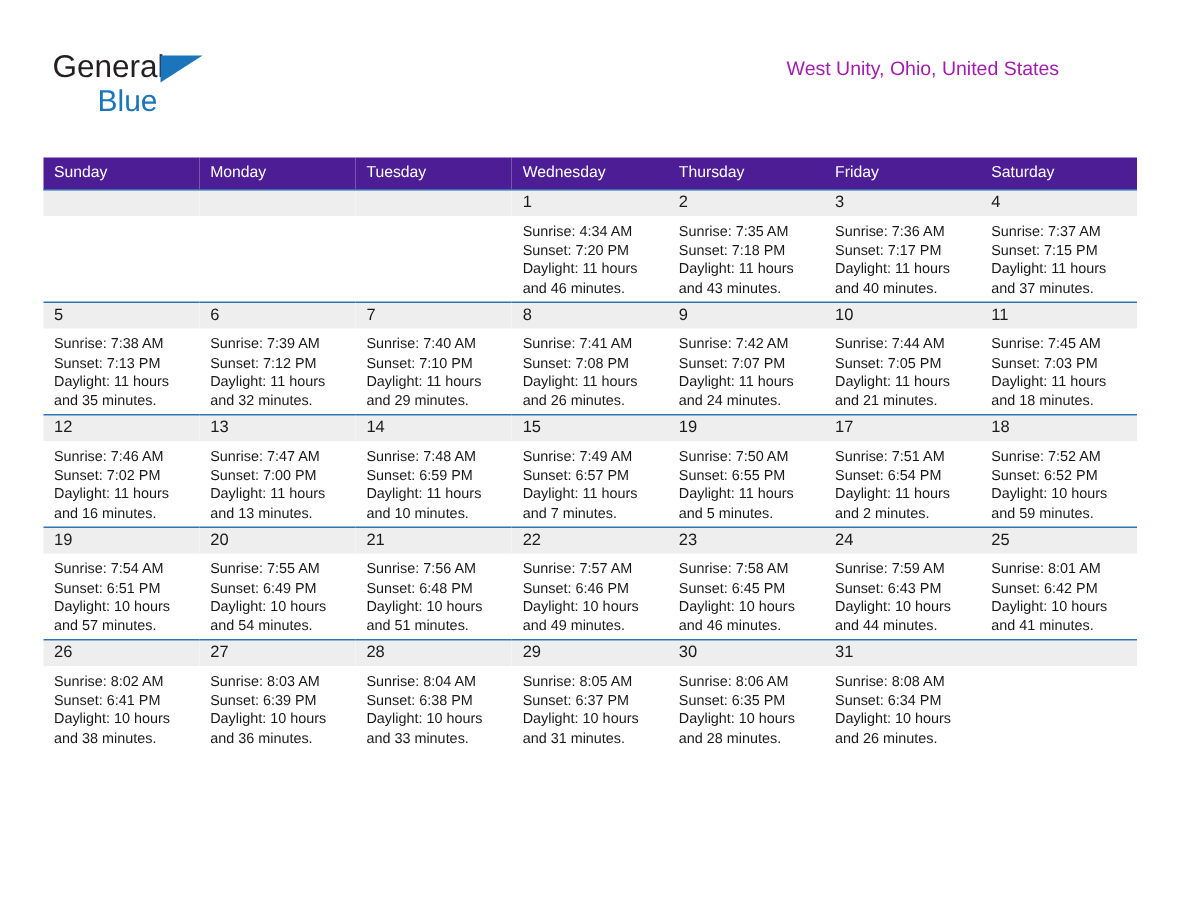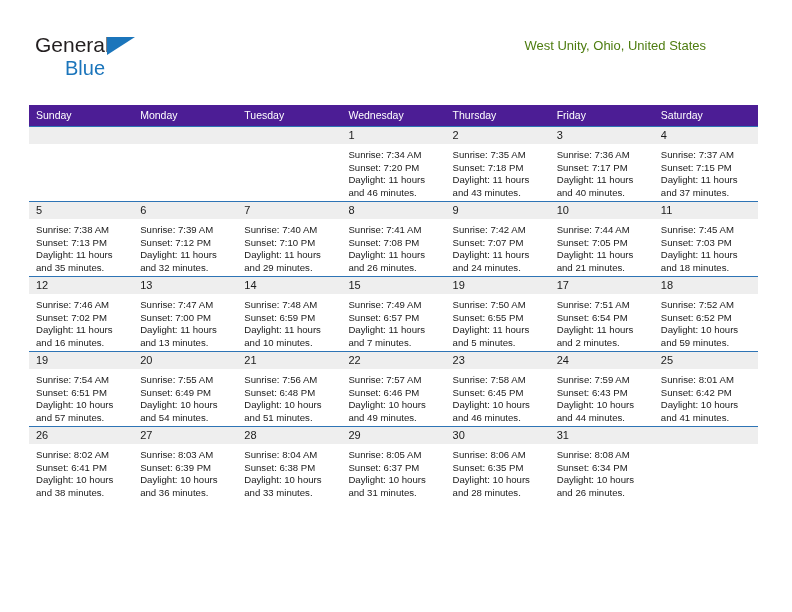--- a/index.html
+++ b/index.html
@@ -71,21 +71,21 @@
   .cal-title {
     font-size: 25px;
     line-height: 32px;
     color: #1a1a1a;
     font-weight: normal;
     margin: 0;
   }
   .cal-subtitle {
     font-size: 13px;
     line-height: 20px;
-    color: #4d7c0f;
+    color: #a21caf;
     margin: 6px 0 16px 0;
     font-weight: normal;
   }
 
   
   .calendar {
     position: absolute;
     left: 29px;
     top: 105px;
     width: 729px;
@@ -179,21 +179,21 @@
           </td>
           <td class="empty-cell">
             <span class="daynum"></span>
           </td>
           <td class="empty-cell">
             <span class="daynum"></span>
           </td>
           <td>
             <span class="daynum">1</span>
             <div class="info">
-              <span class="sunrise">Sunrise: 7:34 AM</span>
+              <span class="sunrise">Sunrise: 4:34 AM</span>
               <span class="sunset">Sunset: 7:20 PM</span>
               <span class="daylight">Daylight: 11 hours and 46 minutes.</span>
             </div>
           </td>
           <td>
             <span class="daynum">2</span>
             <div class="info">
               <span class="sunrise">Sunrise: 7:35 AM</span>
               <span class="sunset">Sunset: 7:18 PM</span>
               <span class="daylight">Daylight: 11 hours and 43 minutes.</span>

